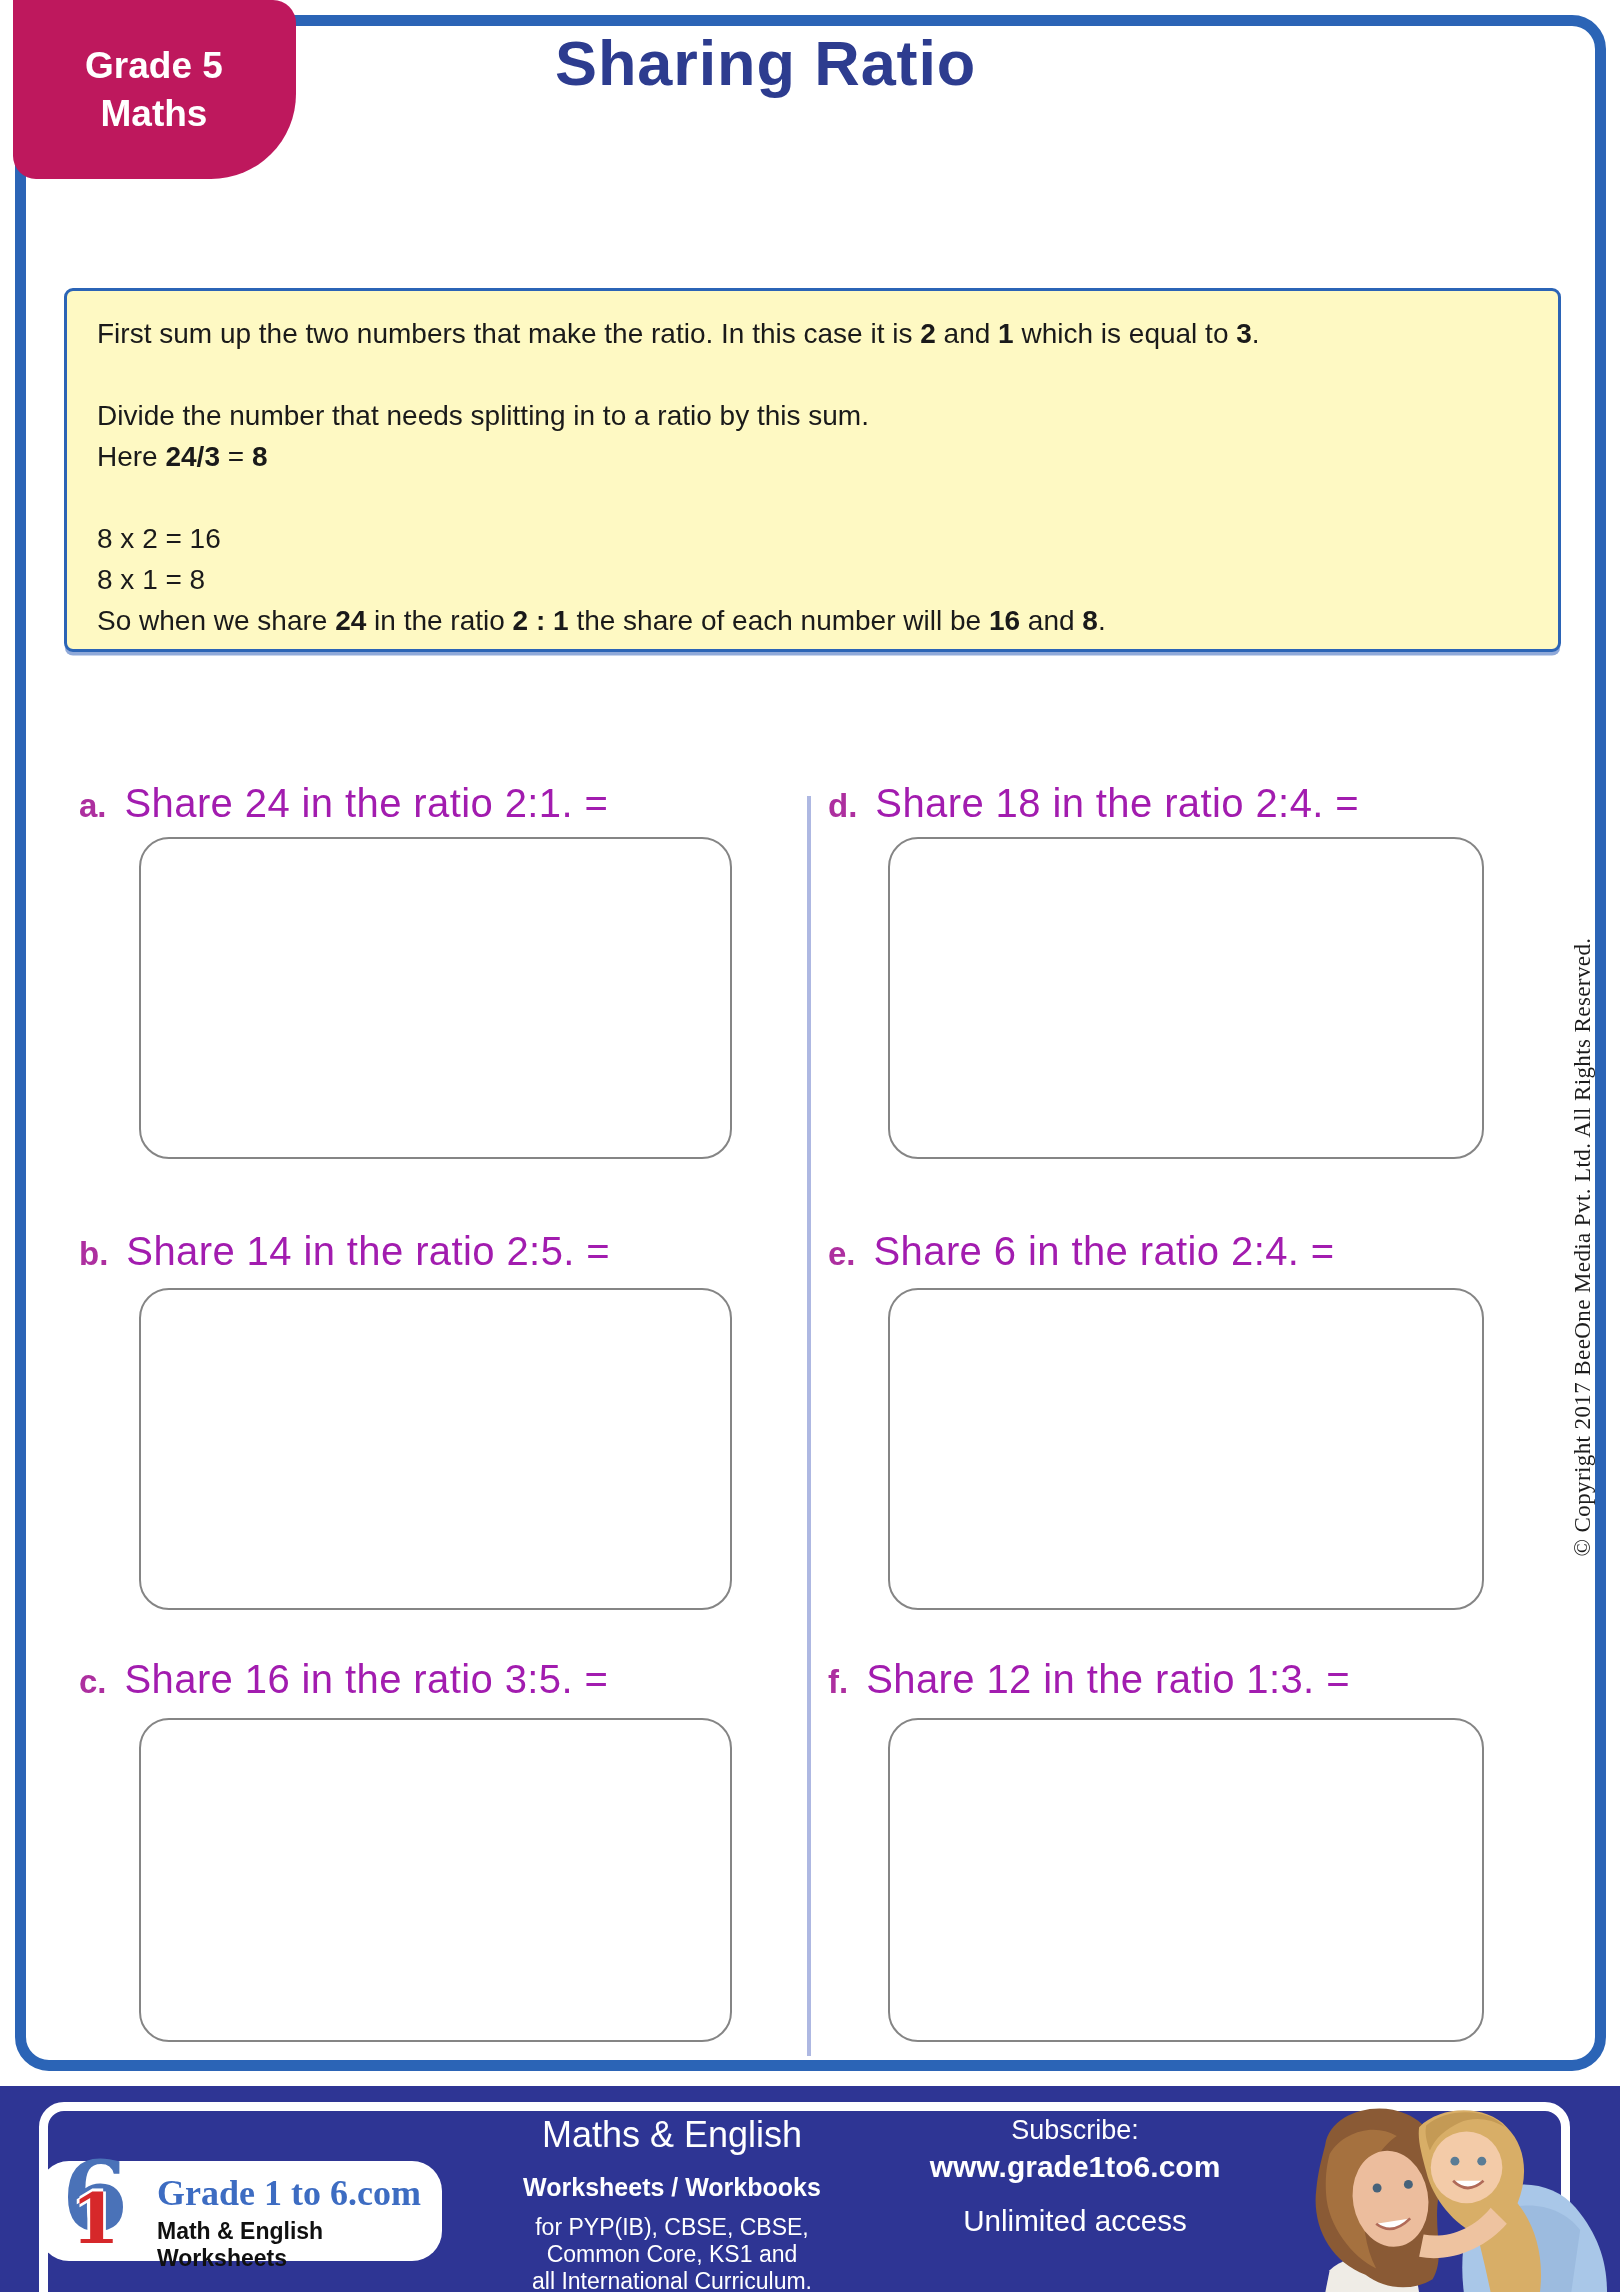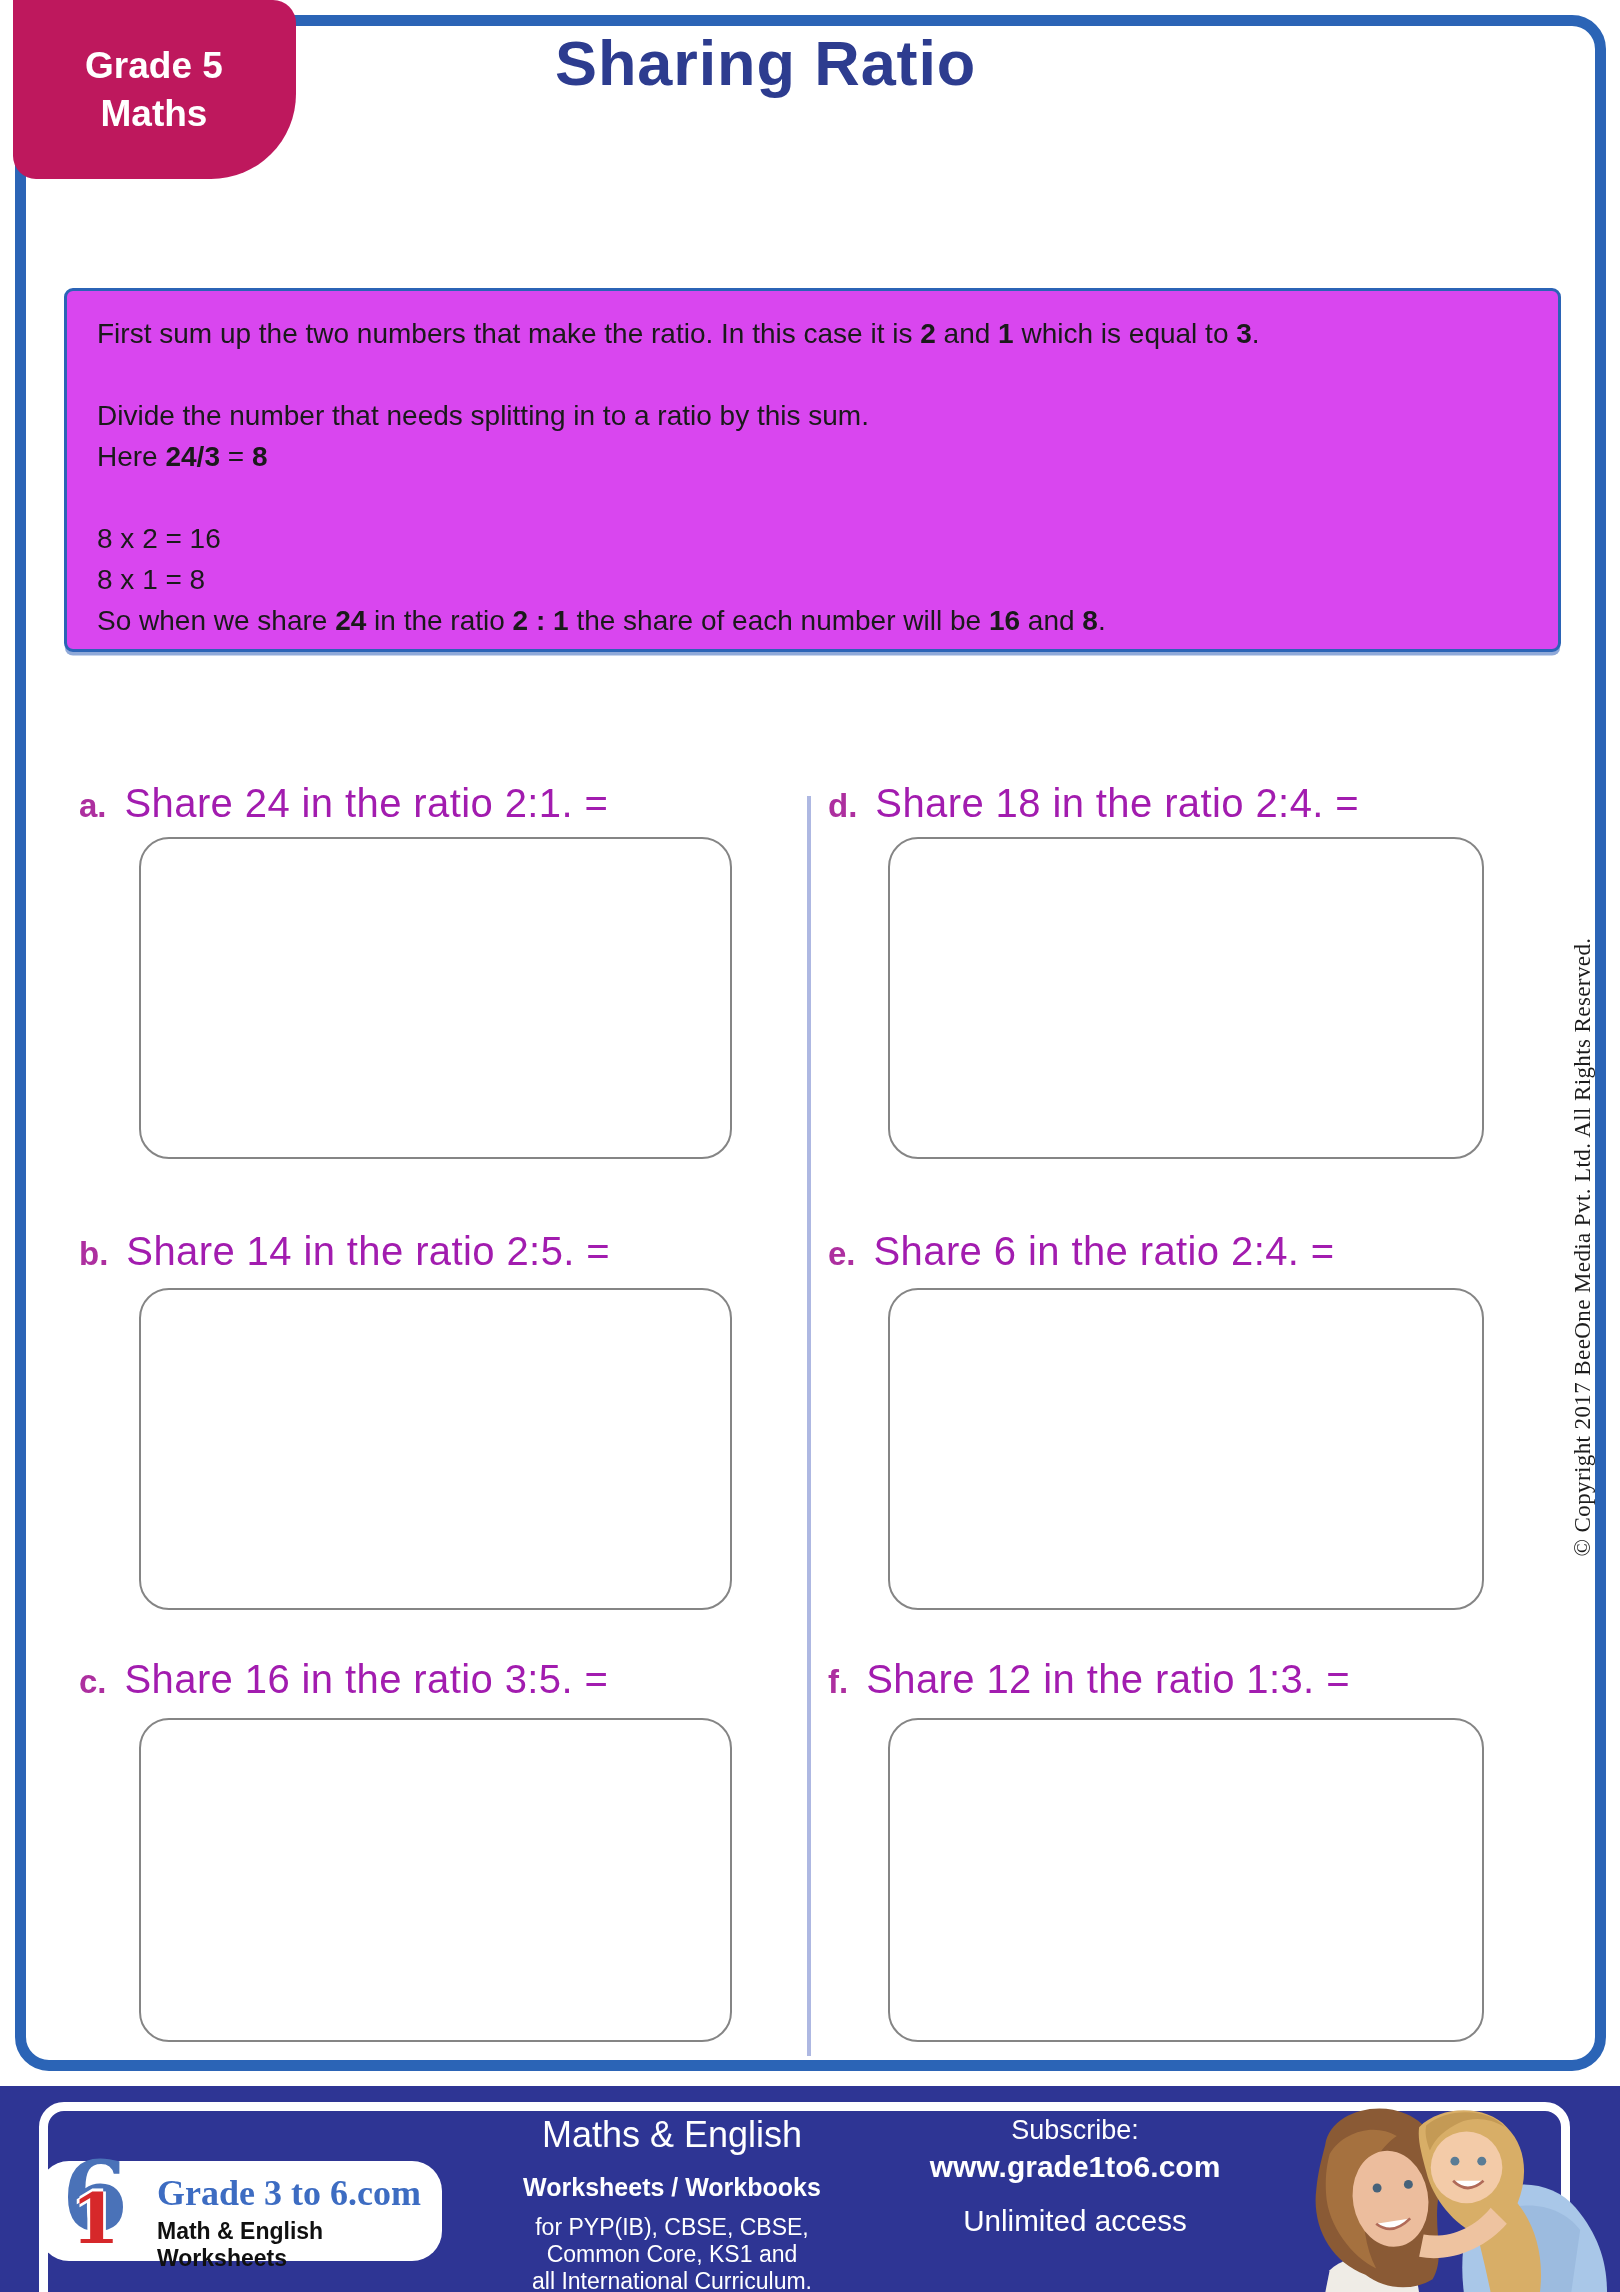--- a/index.html
+++ b/index.html
@@ -10,21 +10,21 @@
   .page-border{position:absolute;left:15px;top:15px;width:1591px;height:2056px;
                border:11.6px solid #2b64b6;border-radius:34px;box-sizing:border-box;}
   .grade-badge{position:absolute;left:12.5px;top:0;width:283px;height:179px;background:#be185d;
                border-radius:0 23px 85px 23px;display:flex;flex-direction:column;align-items:center;
                justify-content:center;gap:10.7px;color:#ffffff;font-weight:bold;font-size:37px;line-height:1;}
   .page-title{position:absolute;left:555px;top:32px;width:734px;text-align:left;
               font-size:63px;font-weight:bold;color:#2d3c8f;letter-spacing:0.9px;line-height:1;}
 
   
   .instruction-box{position:absolute;left:64px;top:288px;width:1497px;height:364px;box-sizing:border-box;
-                   border:3.6px solid #2b64b6;border-radius:9px;background:#d946ef;
+                   border:3.6px solid #2b64b6;border-radius:9px;background:#fef9c3;
                    box-shadow:0 4.5px 0 -0.9px #8fa9d9;padding:21.5px 30px;color:#1a1a1a;}
   .iline{font-size:28px;line-height:41px;white-space:nowrap;}
   .iline .b{font-weight:bold;}
 
   
   .column-divider{position:absolute;left:807px;top:796px;width:3.6px;height:1260px;background:#aeb8e2;}
   .prob-head{position:absolute;display:flex;align-items:baseline;gap:18px;white-space:nowrap;}
   .prob-label{font-size:33px;font-weight:bold;color:#ad2f9f;}
   .prob-text{font-size:40px;color:#a21caf;letter-spacing:0.4px;}
   .answer-box{position:absolute;border:2.7px solid #858585;border-radius:30px;background:#ffffff;box-sizing:border-box;}
@@ -136,21 +136,21 @@
     <span>© Copyright 2017 BeeOne Media Pvt. Ltd. All Rights Reserved.</span>
   </div>
 
   <div class="footer">
     <div class="footer-frame"></div>
 
     <div class="logo-pill">
       <span class="logo-six">6</span>
       <span class="logo-one">1</span>
       <div class="logo-text">
-        <div class="logo-site">Grade 3 to 6.com</div>
+        <div class="logo-site">Grade 1 to 6.com</div>
         <div class="logo-tagline">Math &amp; English Worksheets</div>
       </div>
     </div>
 
     <div class="footer-center">
       <div class="fc-heading">Maths &amp; English</div>
       <div class="fc-sub">Worksheets / Workbooks</div>
       <div class="fc-lines">
         <div class="fc-line">for PYP(IB), CBSE, CBSE,</div>
         <div class="fc-line">Common Core, KS1 and</div>

